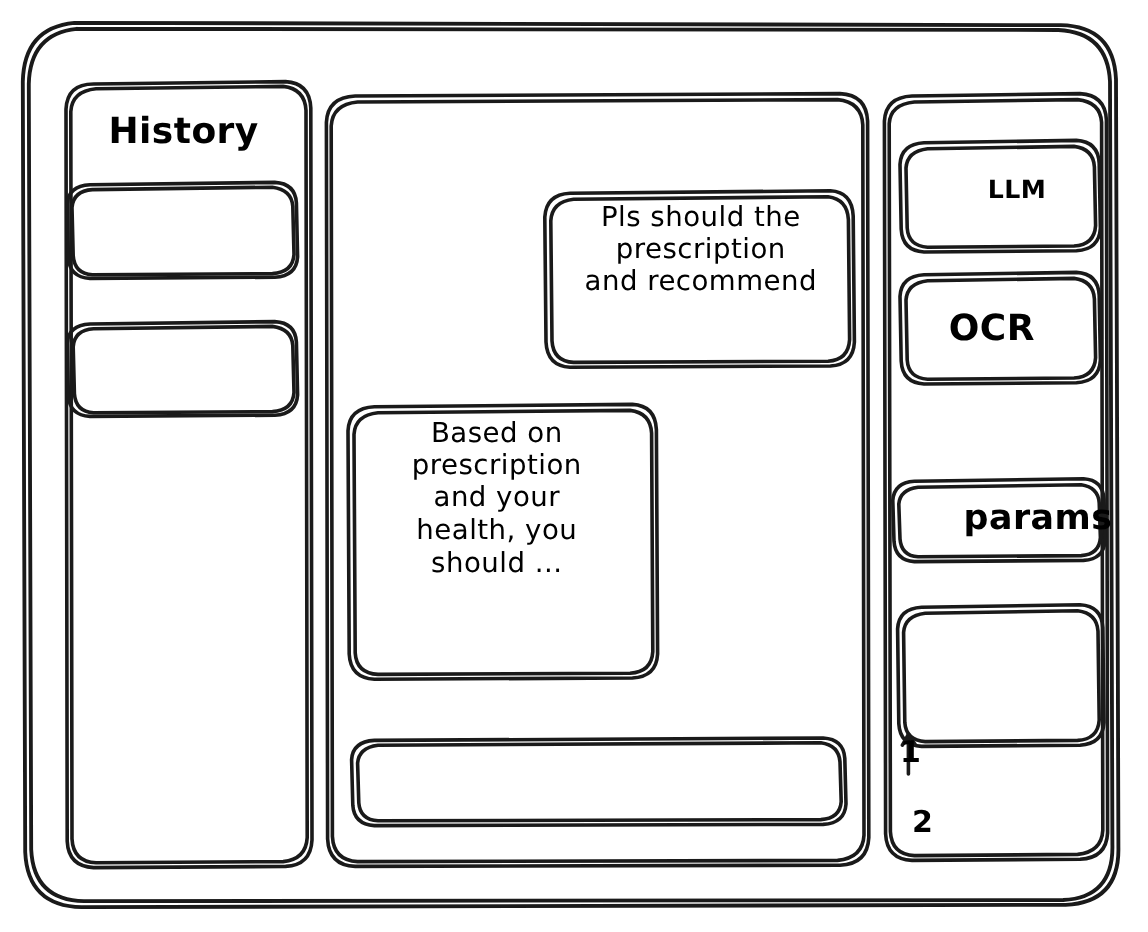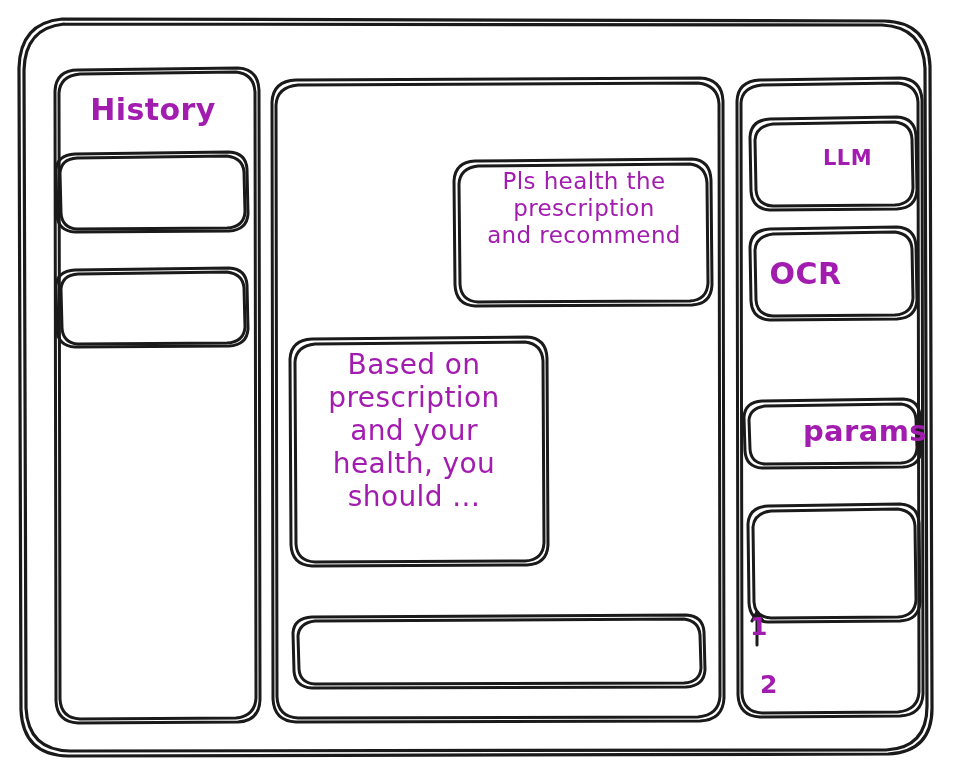--- a/index.html
+++ b/index.html
@@ -27,21 +27,21 @@
     height: 777px;
   }
   #sketch path {
     fill: none;
     stroke: #1a1a1a;
     stroke-linecap: round;
     stroke-linejoin: round;
   }
   .lbl {
     position: absolute;
-    color: #a21caf;
+    color: #000000;
     font-family: "DejaVu Sans", sans-serif;
     text-align: center;
     line-height: 1.18;
     letter-spacing: 0.4px;
     white-space: pre-line;
     user-select: none;
   }
   
   #history-title {
     left: 58px; top: 92px; width: 190px;
@@ -50,28 +50,28 @@
   #agent-title {
     left: 300px; top: 96px; width: 400px;
     font-size: 31px; font-weight: 600;
   }
   #user-msg {
     left: 460px; top: 168px; width: 248px;
     font-size: 23px; font-weight: 500;
   }
   #assistant-msg {
     left: 300px; top: 348px; width: 228px;
-    font-size: 28px; font-weight: 500;
+    font-size: 23px; font-weight: 500;
   }
   #btn-llm-label {
     left: 752px; top: 146px; width: 191px;
     font-size: 21px; font-weight: 600;
   }
   #btn-ocr-label {
-    left: 708px; top: 256px; width: 195px;
+    left: 729px; top: 256px; width: 195px;
     font-size: 30px; font-weight: 600;
   }
   #btn-params-label {
     left: 748px; top: 414px; width: 170px;
     font-size: 29px; font-weight: 600; padding-left: 32px;
   }
   #btn-docsource-label {
     left: 750px; top: 520px; width: 165px;
     font-size: 29px; font-weight: 600;
   }
@@ -158,21 +158,21 @@
 
     <g stroke-width="3">
       <path d="M757,645 L757,614 M752,621 L757,612 L763,621"></path>
     </g>
 
   </svg>
 
   <div class="lbl" id="history-title" data-bind="sidebar_left.title">History</div>
 
 
-  <div class="lbl" id="user-msg" data-bind="main.messages.0.text">Pls health the
+  <div class="lbl" id="user-msg" data-bind="main.messages.0.text">Pls should the
 prescription
 and recommend</div>
 
   <div class="lbl" id="assistant-msg" data-bind="main.messages.1.text">Based on
 prescription
 and your
 health, you
 should ...</div>
 
   <div class="lbl" id="btn-llm-label" data-bind="sidebar_right.buttons.0.label">LLM</div>

